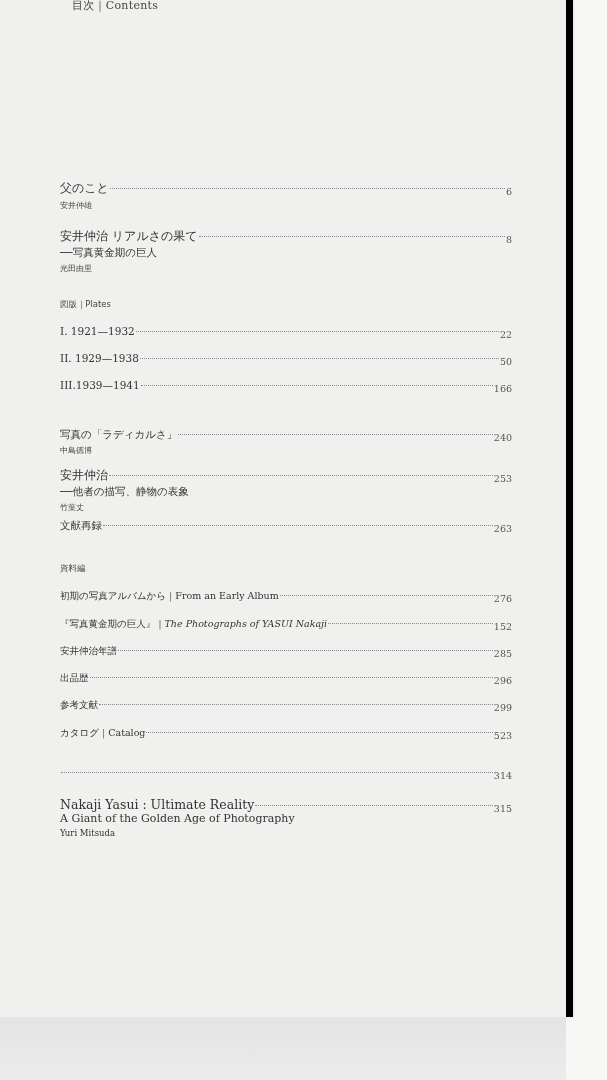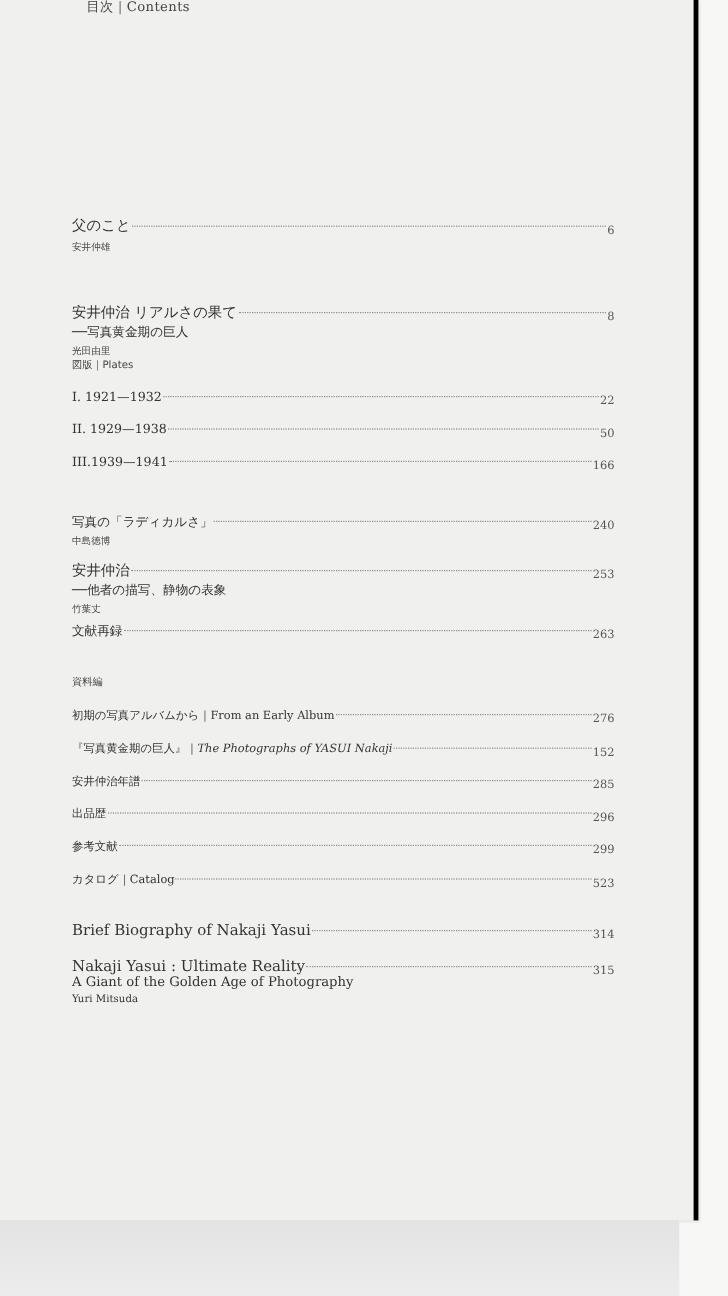--- a/index.html
+++ b/index.html
@@ -15,23 +15,22 @@
       font-family: "DejaVu Serif", "Liberation Serif", serif;
       color: #3a3a3a;
     }
     .page {
       position: absolute;
       left: 0;
       top: 0;
       width: 566px;
       height: 1017px;
       background: #f0f0ee;
-      border-right: 4px solid #000000;
+      border-right: 7px solid #000000;
       box-shadow: 1px 1px 2px rgba(0,0,0,0.08);
-      padding-left: 12px;
     }
     .page-bottom-shade {
       position: absolute;
       left: 0;
       top: 1017px;
       width: 566px;
       height: 63px;
       background: linear-gradient(#e3e3e3, #ececec);
     }
     .right-shade {
@@ -105,21 +104,21 @@
 
   <div class="entry" style="top:180px;">
     <div class="row">
       <span class="title t-big">父のこと</span>
       <span class="leader"></span>
       <span class="pagenum">6</span>
     </div>
     <div class="author">安井仲雄</div>
   </div>
 
-  <div class="entry" style="top:228px;margin-top:24px;">
+  <div class="entry" style="top:228px;">
     <div class="row">
       <span class="title t-big">安井仲治 リアルさの果て</span>
       <span class="leader"></span>
       <span class="pagenum">8</span>
     </div>
     <div class="sub">──写真黄金期の巨人</div>
     <div class="author">光田由里</div>
   </div>
 
   <div class="section-label" style="top:299px;">図版｜Plates</div>
@@ -213,21 +212,20 @@
   <div class="entry" style="top:727px;">
     <div class="row">
       <span class="title t-small">カタログ｜Catalog</span>
       <span class="leader"></span>
       <span class="pagenum">523</span>
     </div>
   </div>
 
   <div class="entry" style="top:767px;">
     <div class="row">
-      <span class="title en-big">Brief Biography of Nakaji Yasui</span>
       <span class="leader"></span>
       <span class="pagenum">314</span>
     </div>
   </div>
 
   <div class="entry" style="top:797px;">
     <div class="row">
       <span class="title en-big">Nakaji Yasui : Ultimate Reality</span>
       <span class="leader"></span>
       <span class="pagenum">315</span>

